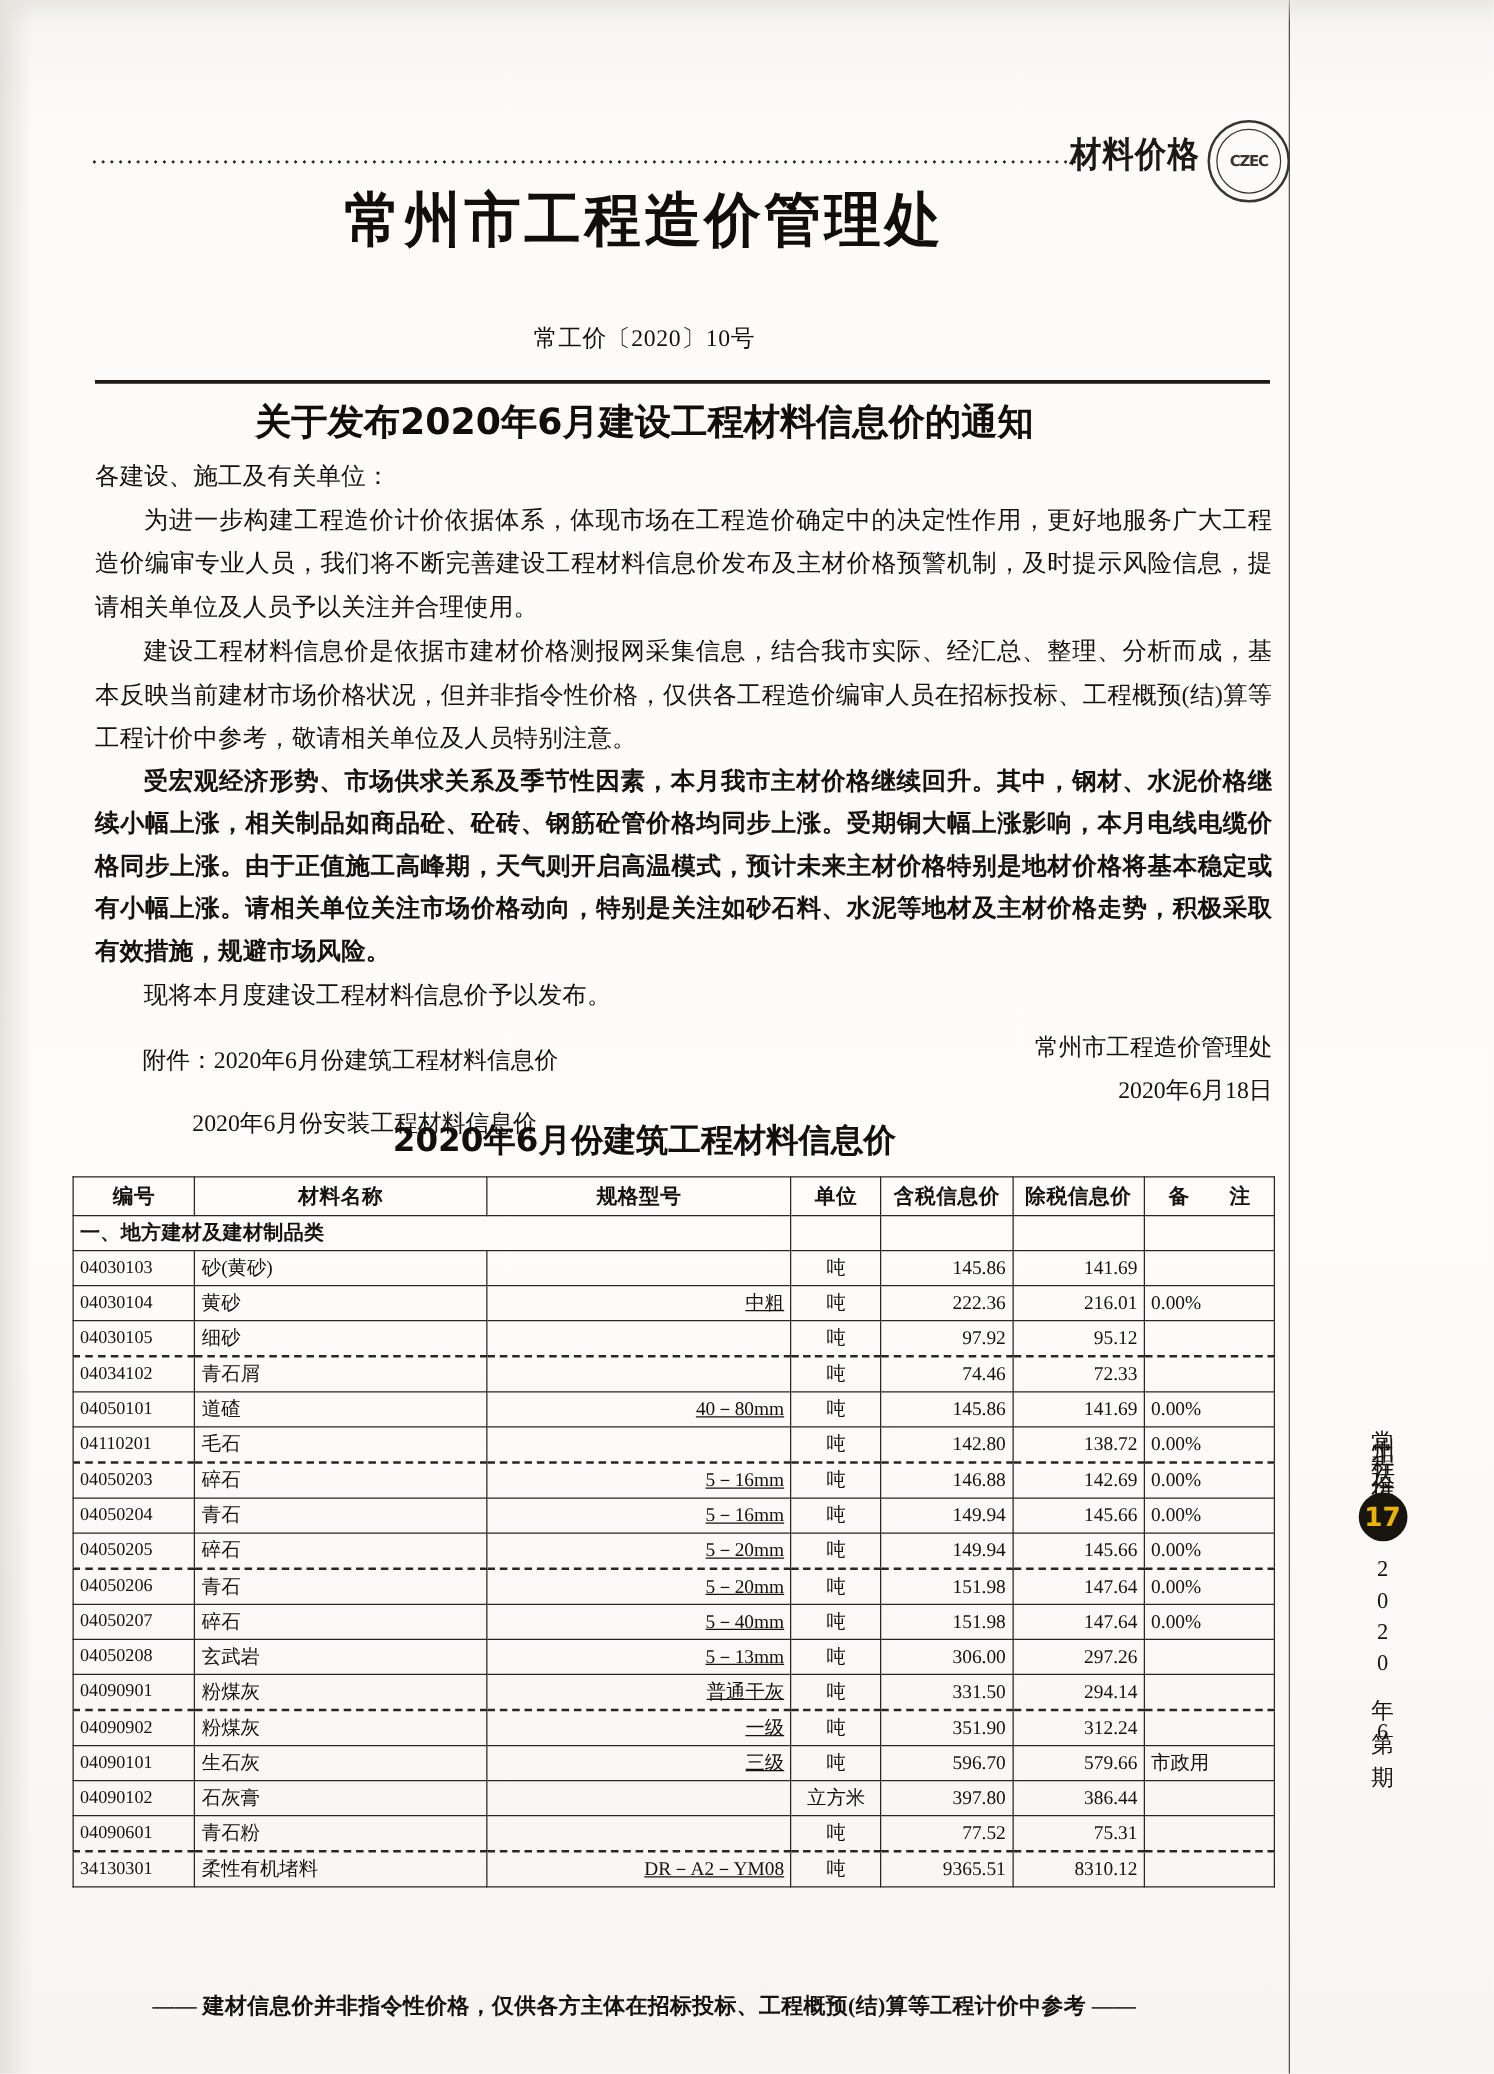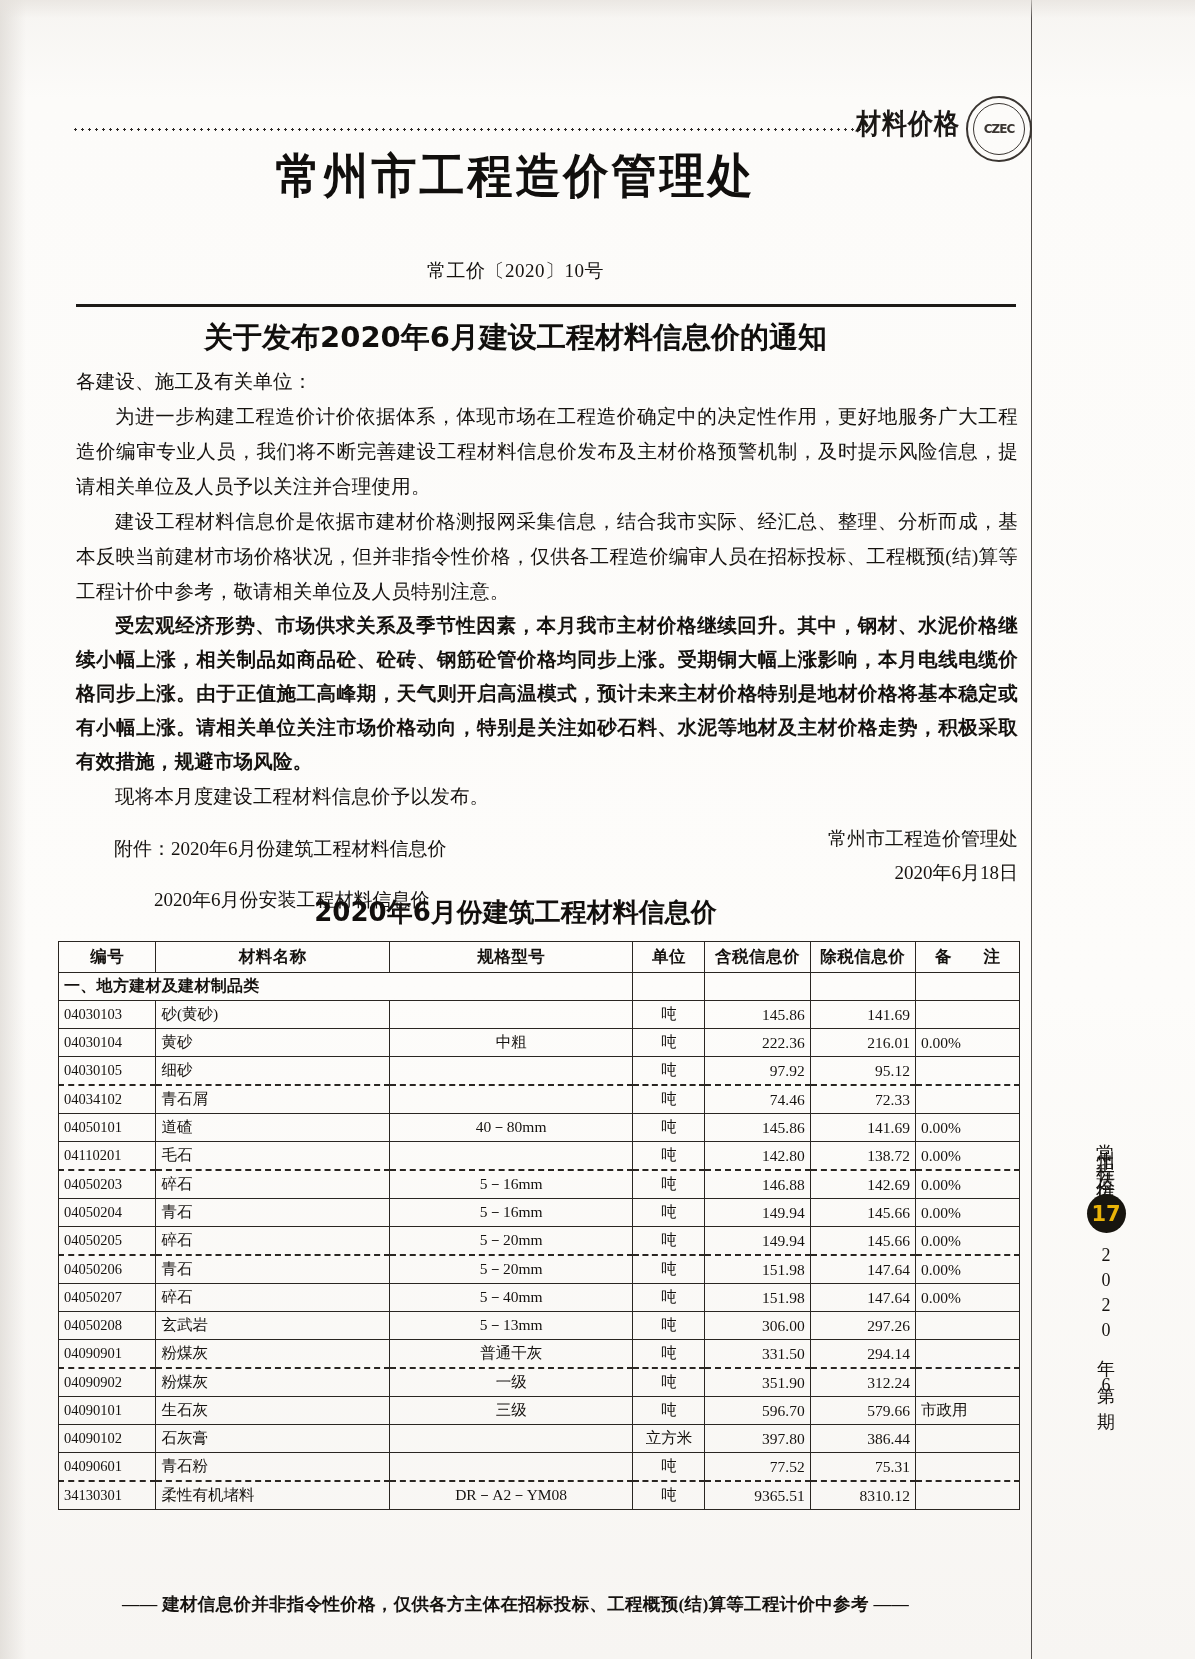--- a/index.html
+++ b/index.html
@@ -137,21 +137,21 @@
     height:30px;
     font-size:16.5px;
     letter-spacing:.5px;
   }
   table.mat thead th.remark-h{ letter-spacing:14px; text-indent:14px; }
   tr.section td{
     font-weight:bold; font-size:16px; letter-spacing:.3px;
   }
   td.c-code{ width:92px; text-align:left; padding-left:4px; font-size:14.5px;}
   td.c-name{ width:248px; text-align:left; padding-left:6px;}
-  td.c-spec{ width:256px; text-align:center; padding-left:6px;}
+  td.c-spec{ width:256px; text-align:right; padding-left:6px;text-decoration:underline;}
   td.c-unit{ width:64px; text-align:center;}
   td.c-p1{ width:96px; text-align:right; padding-right:10px;}
   td.c-p2{ width:96px; text-align:right; padding-right:10px;}
   td.c-note{ text-align:left; padding-left:8px;}
   th.c-code{width:92px}
   th.c-name{width:248px}
   th.c-spec{width:256px}
   th.c-unit{width:64px}
   th.c-p1{width:96px}
   th.c-p2{width:96px}

